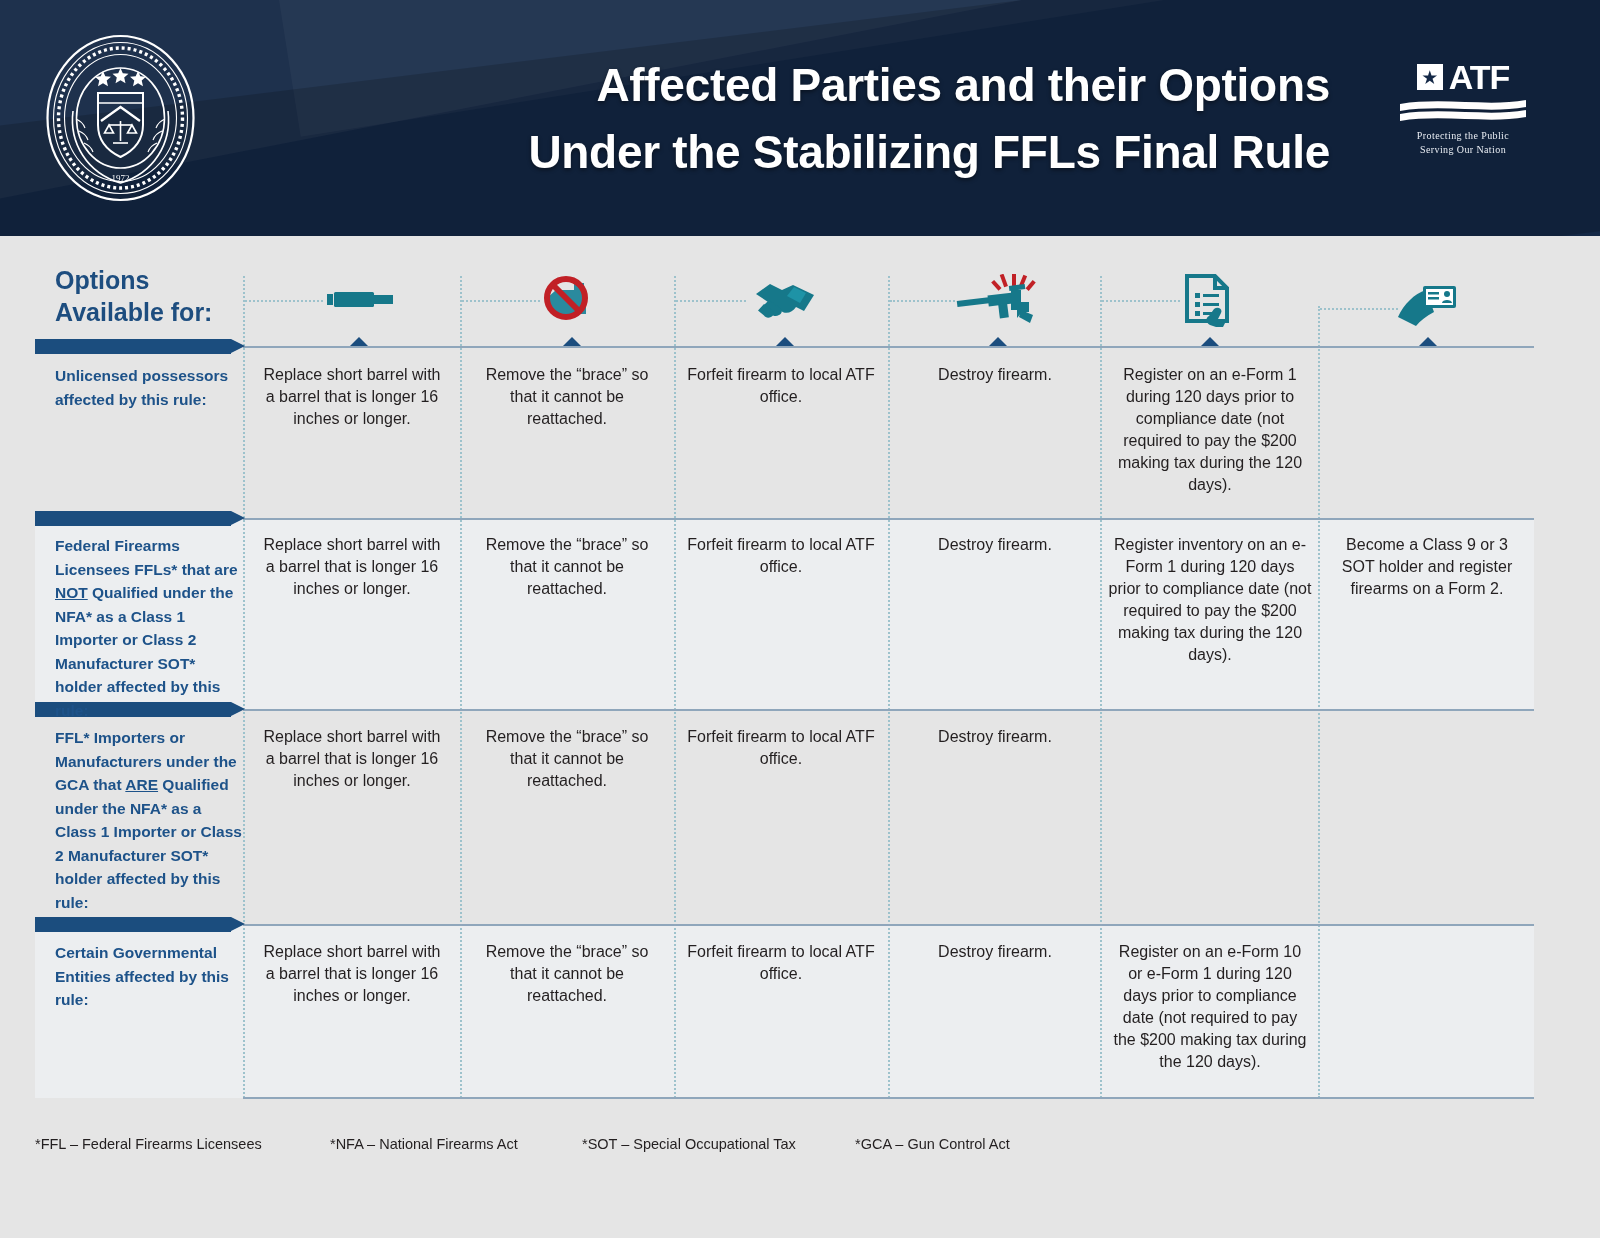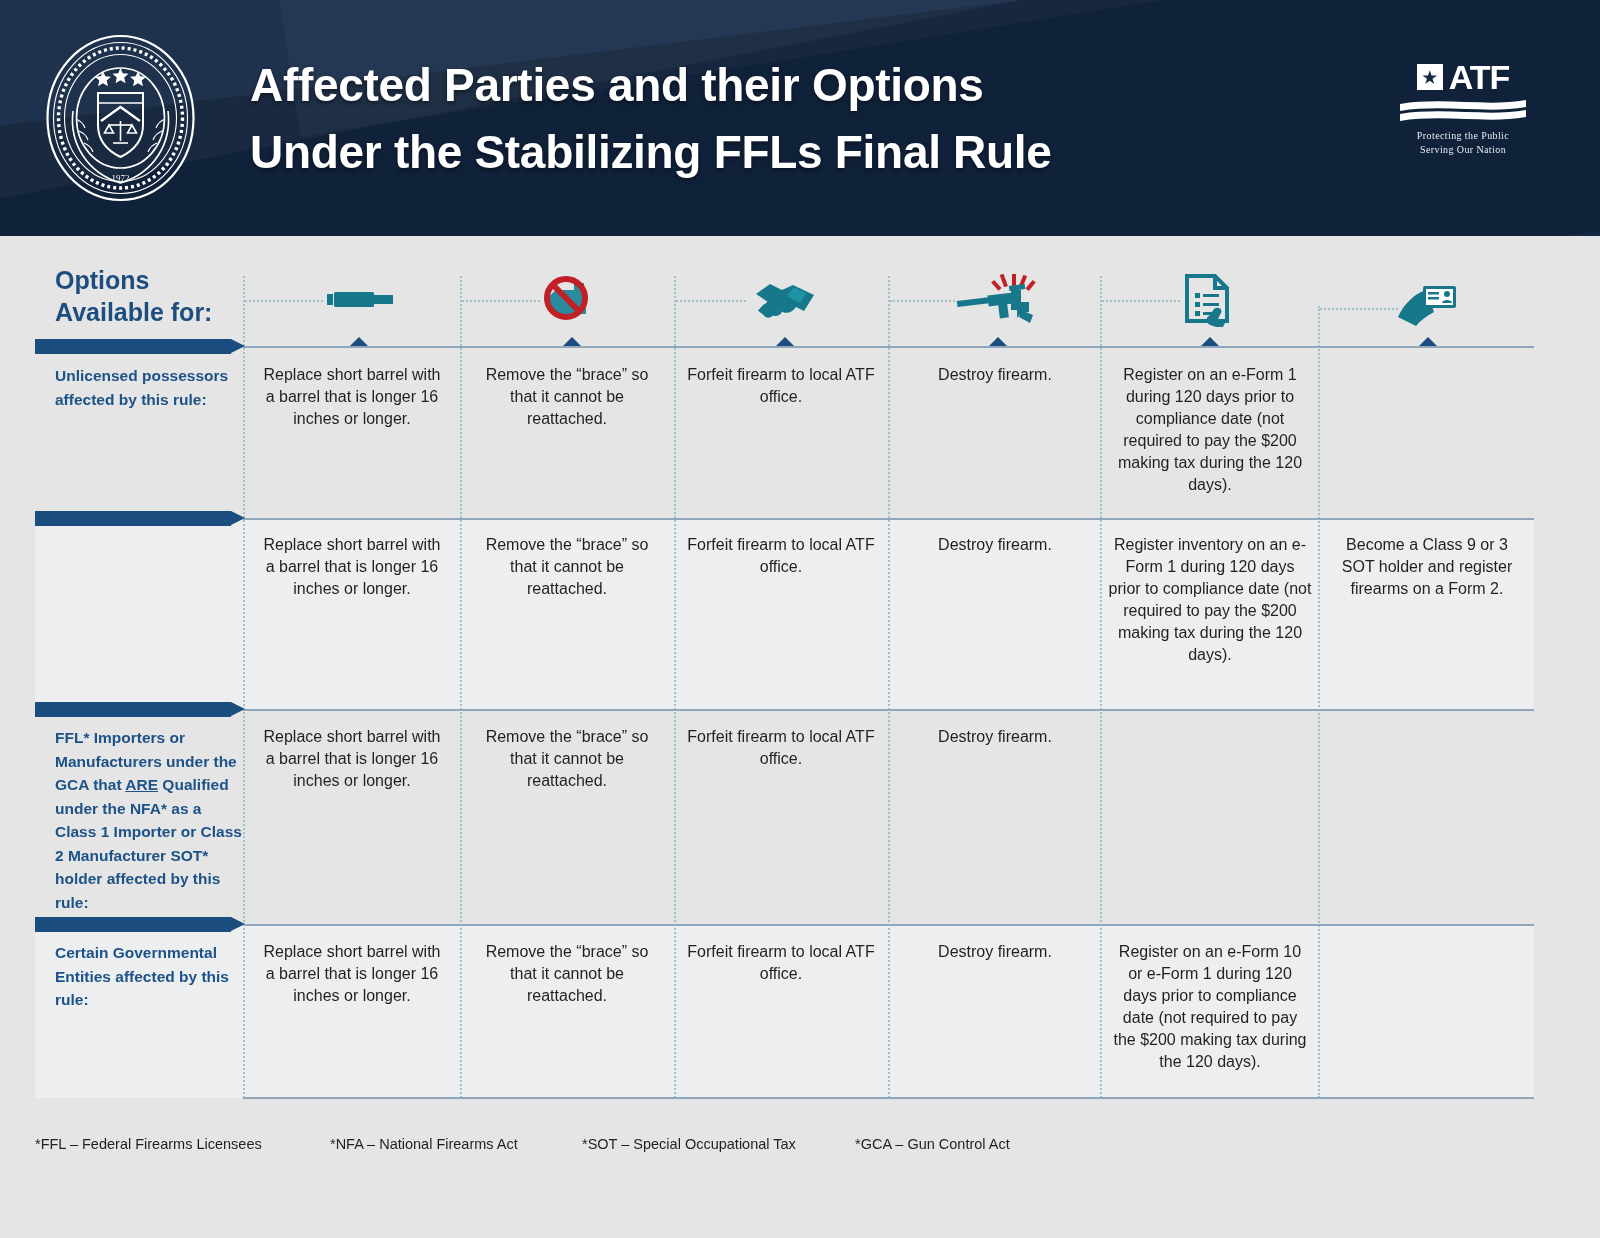--- a/index.html
+++ b/index.html
@@ -22,21 +22,21 @@
   .band2{left:260px;top:-120px;width:1600px;height:260px;transform:rotate(-9deg);transform-origin:left top;background:rgba(255,255,255,.035);}
   .band3{left:-200px;top:150px;width:2100px;height:300px;transform:rotate(-7deg);transform-origin:left top;background:rgba(0,0,0,.16);}
 
   .seal{
     position:absolute;left:43px;top:33px;width:155px;height:170px;
   }
   .seal svg{display:block;}
 
   .hdr-title{
     position:absolute;left:250px;top:52px;width:1080px;
-    text-align:left;color:#ffffff;
+    text-align:right;color:#ffffff;
     font-size:46px;font-weight:bold;line-height:1.45;
     letter-spacing:-0.3px;
     text-shadow:0 2px 4px rgba(0,0,0,.45);
     font-stretch:condensed;
   }
   .hdr-title .l2{display:block;}
 
   .atf-logo{position:absolute;right:72px;top:60px;width:130px;text-align:center;}
   .atf-top{display:flex;align-items:center;justify-content:center;gap:6px;}
   .atf-star{width:26px;height:26px;background:#fff;display:flex;align-items:center;justify-content:center;}
@@ -297,20 +297,23 @@
     </div>
 
     <div class="rowlabel" style="top:128px;">Unlicensed possessors affected by this rule:</div>
     <div class="cell" style="left:258px;top:128px;width:188px;">Replace short barrel with a barrel that is longer 16 inches or longer.</div>
     <div class="cell" style="left:472px;top:128px;width:190px;">Remove the “brace” so that it cannot be reattached.</div>
     <div class="cell" style="left:686px;top:128px;width:190px;">Forfeit firearm to local ATF office.</div>
     <div class="cell" style="left:900px;top:128px;width:190px;">Destroy firearm.</div>
     <div class="cell" style="left:1110px;top:128px;width:200px;">Register on an e-Form 1 during 120 days prior to compliance date (not required to pay the $200 making tax during the 120 days).</div>
     <div class="cell" style="left:1330px;top:128px;width:195px;"></div>
 
+    <div class="rowlabel" style="top:298px;">
+      <span>Federal Firearms Licensees FFLs* that are </span><u>NOT</u><span> Qualified under the NFA* as a Class 1 Importer or Class 2 Manufacturer SOT* holder affected by this rule:</span>
+    </div>
     <div class="cell" style="left:258px;top:298px;width:188px;">Replace short barrel with a barrel that is longer 16 inches or longer.</div>
     <div class="cell" style="left:472px;top:298px;width:190px;">Remove the “brace” so that it cannot be reattached.</div>
     <div class="cell" style="left:686px;top:298px;width:190px;">Forfeit firearm to local ATF office.</div>
     <div class="cell" style="left:900px;top:298px;width:190px;">Destroy firearm.</div>
     <div class="cell" style="left:1108px;top:298px;width:204px;">Register inventory on an e-Form 1 during 120 days prior to compliance date (not required to pay the $200 making tax during the 120 days).</div>
     <div class="cell" style="left:1328px;top:298px;width:198px;">Become a Class 9 or 3 SOT holder and register firearms on a Form 2.</div>
 
     <div class="rowlabel" style="top:490px;">
       <span>FFL* Importers or Manufacturers under the GCA that </span><u>ARE</u><span> Qualified under the NFA* as a Class 1 Importer or Class 2 Manufacturer SOT* holder affected by this rule:</span>
     </div>

